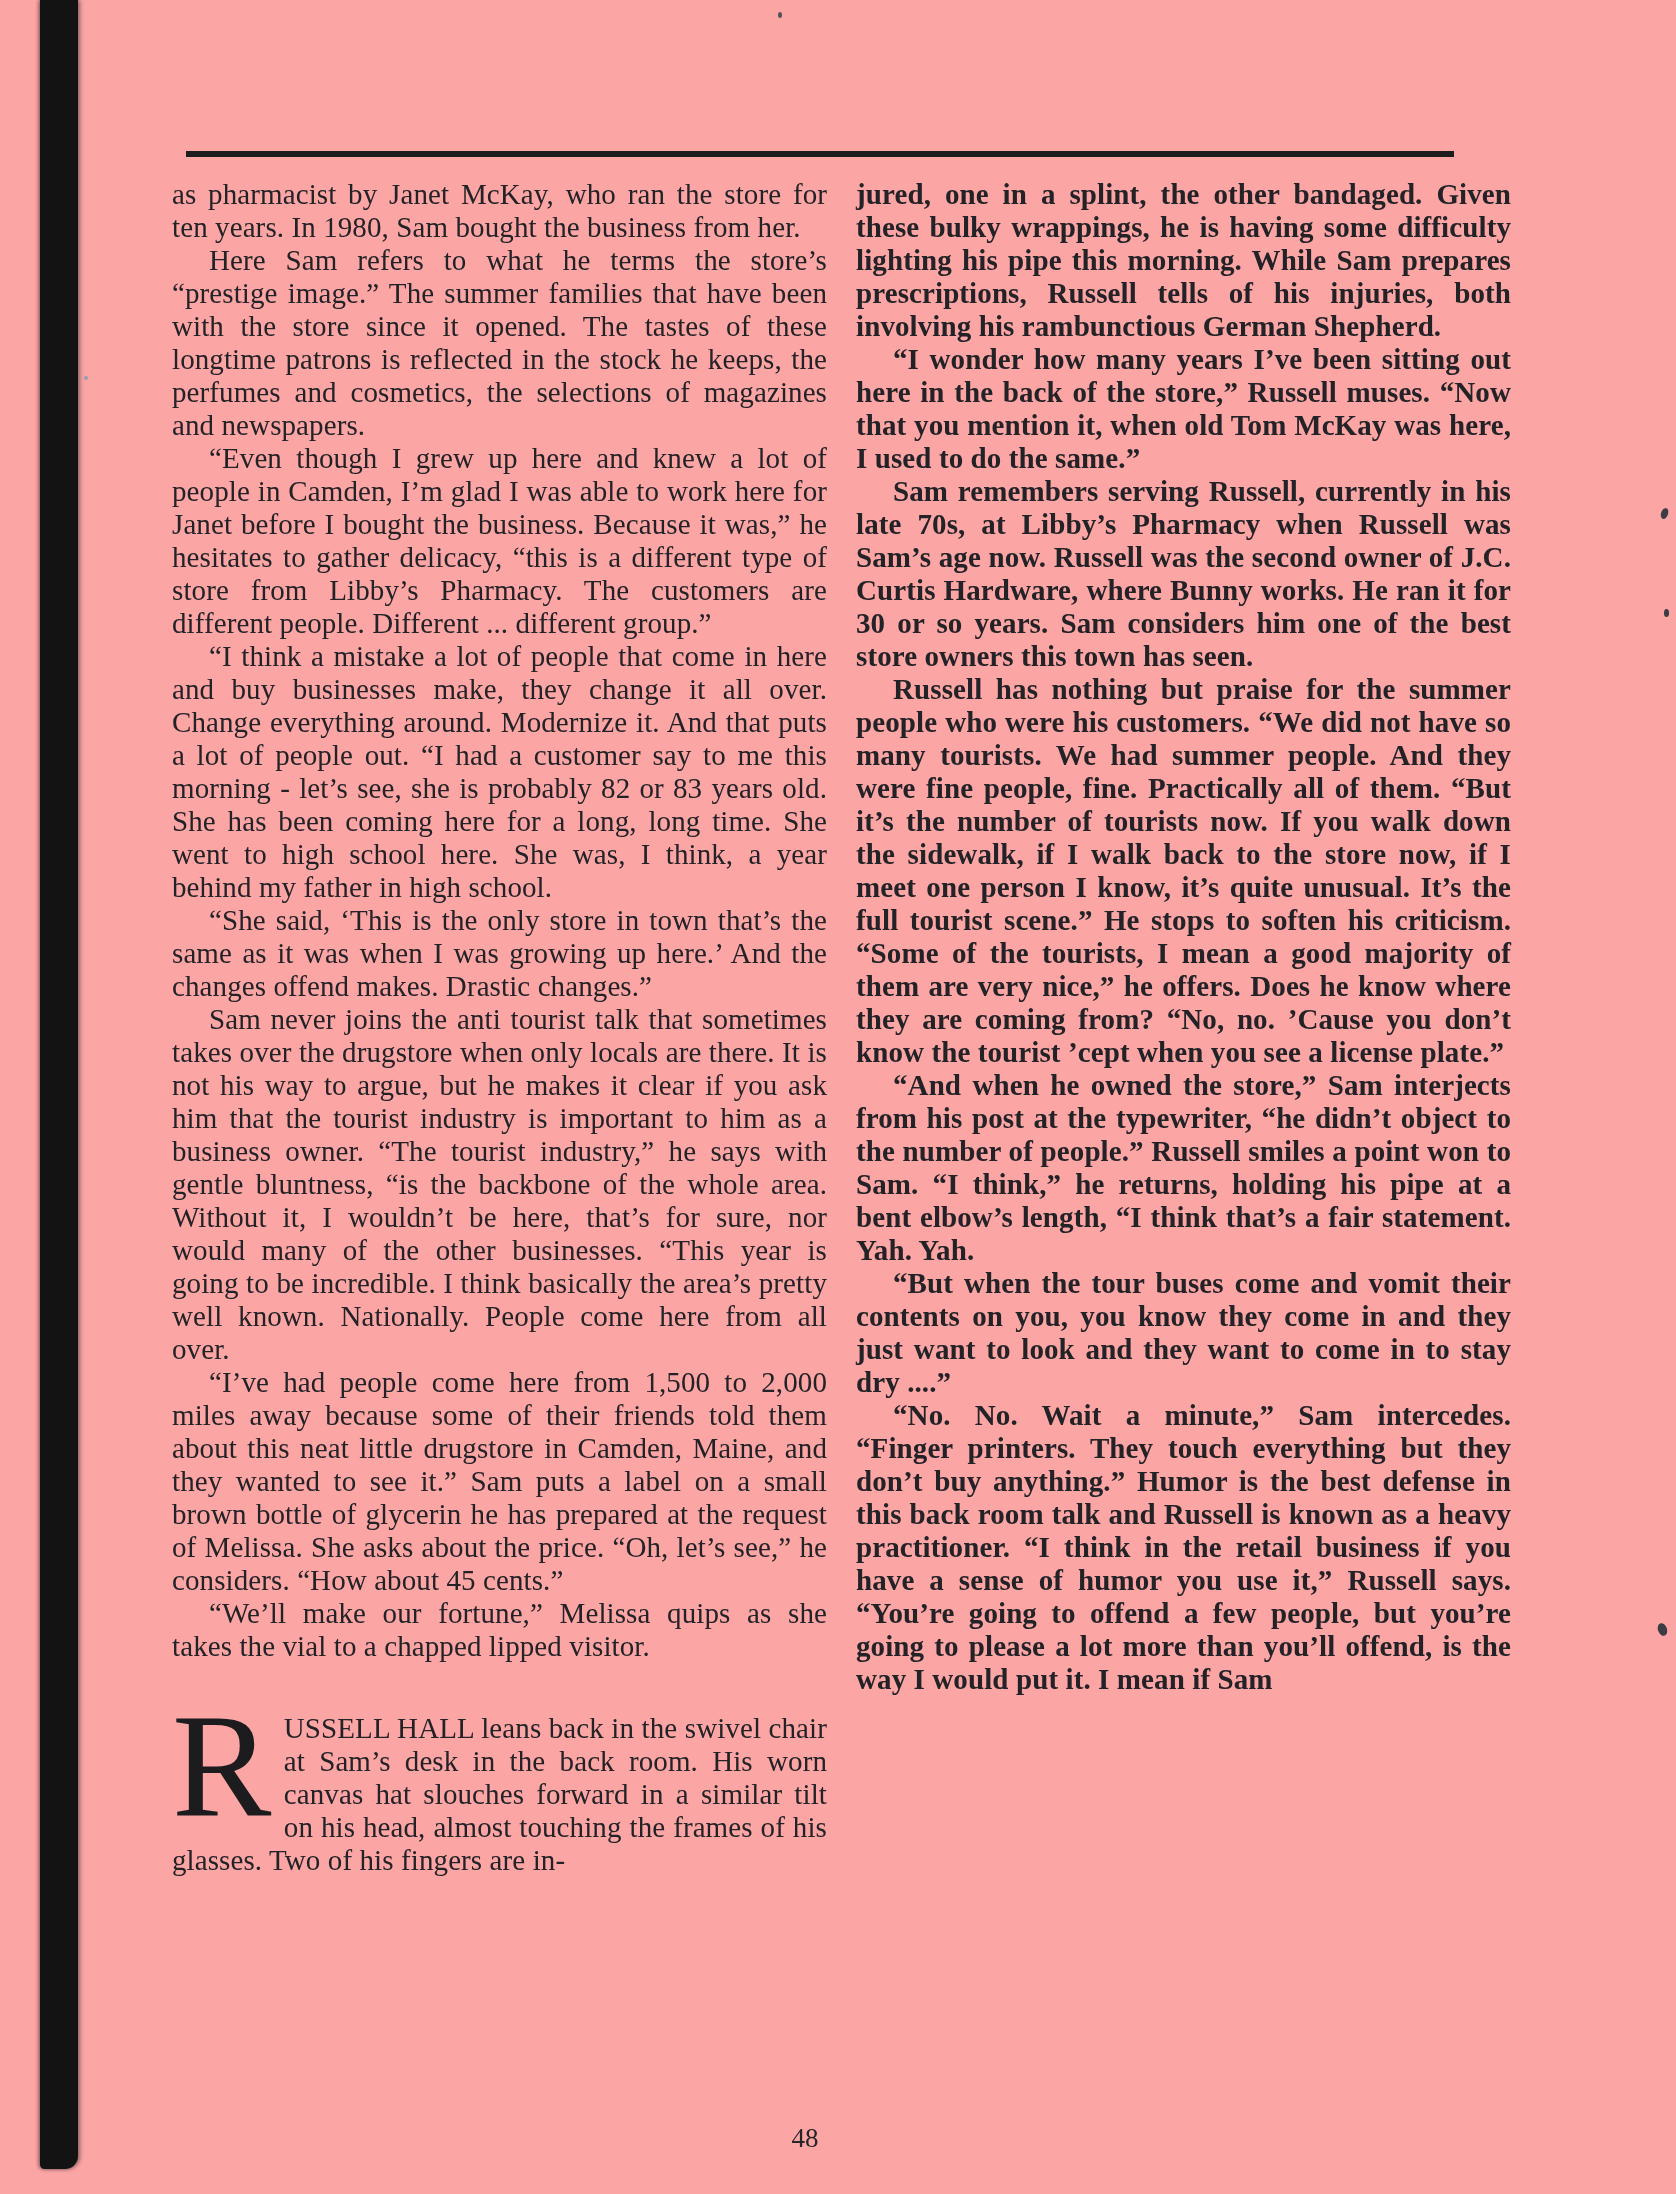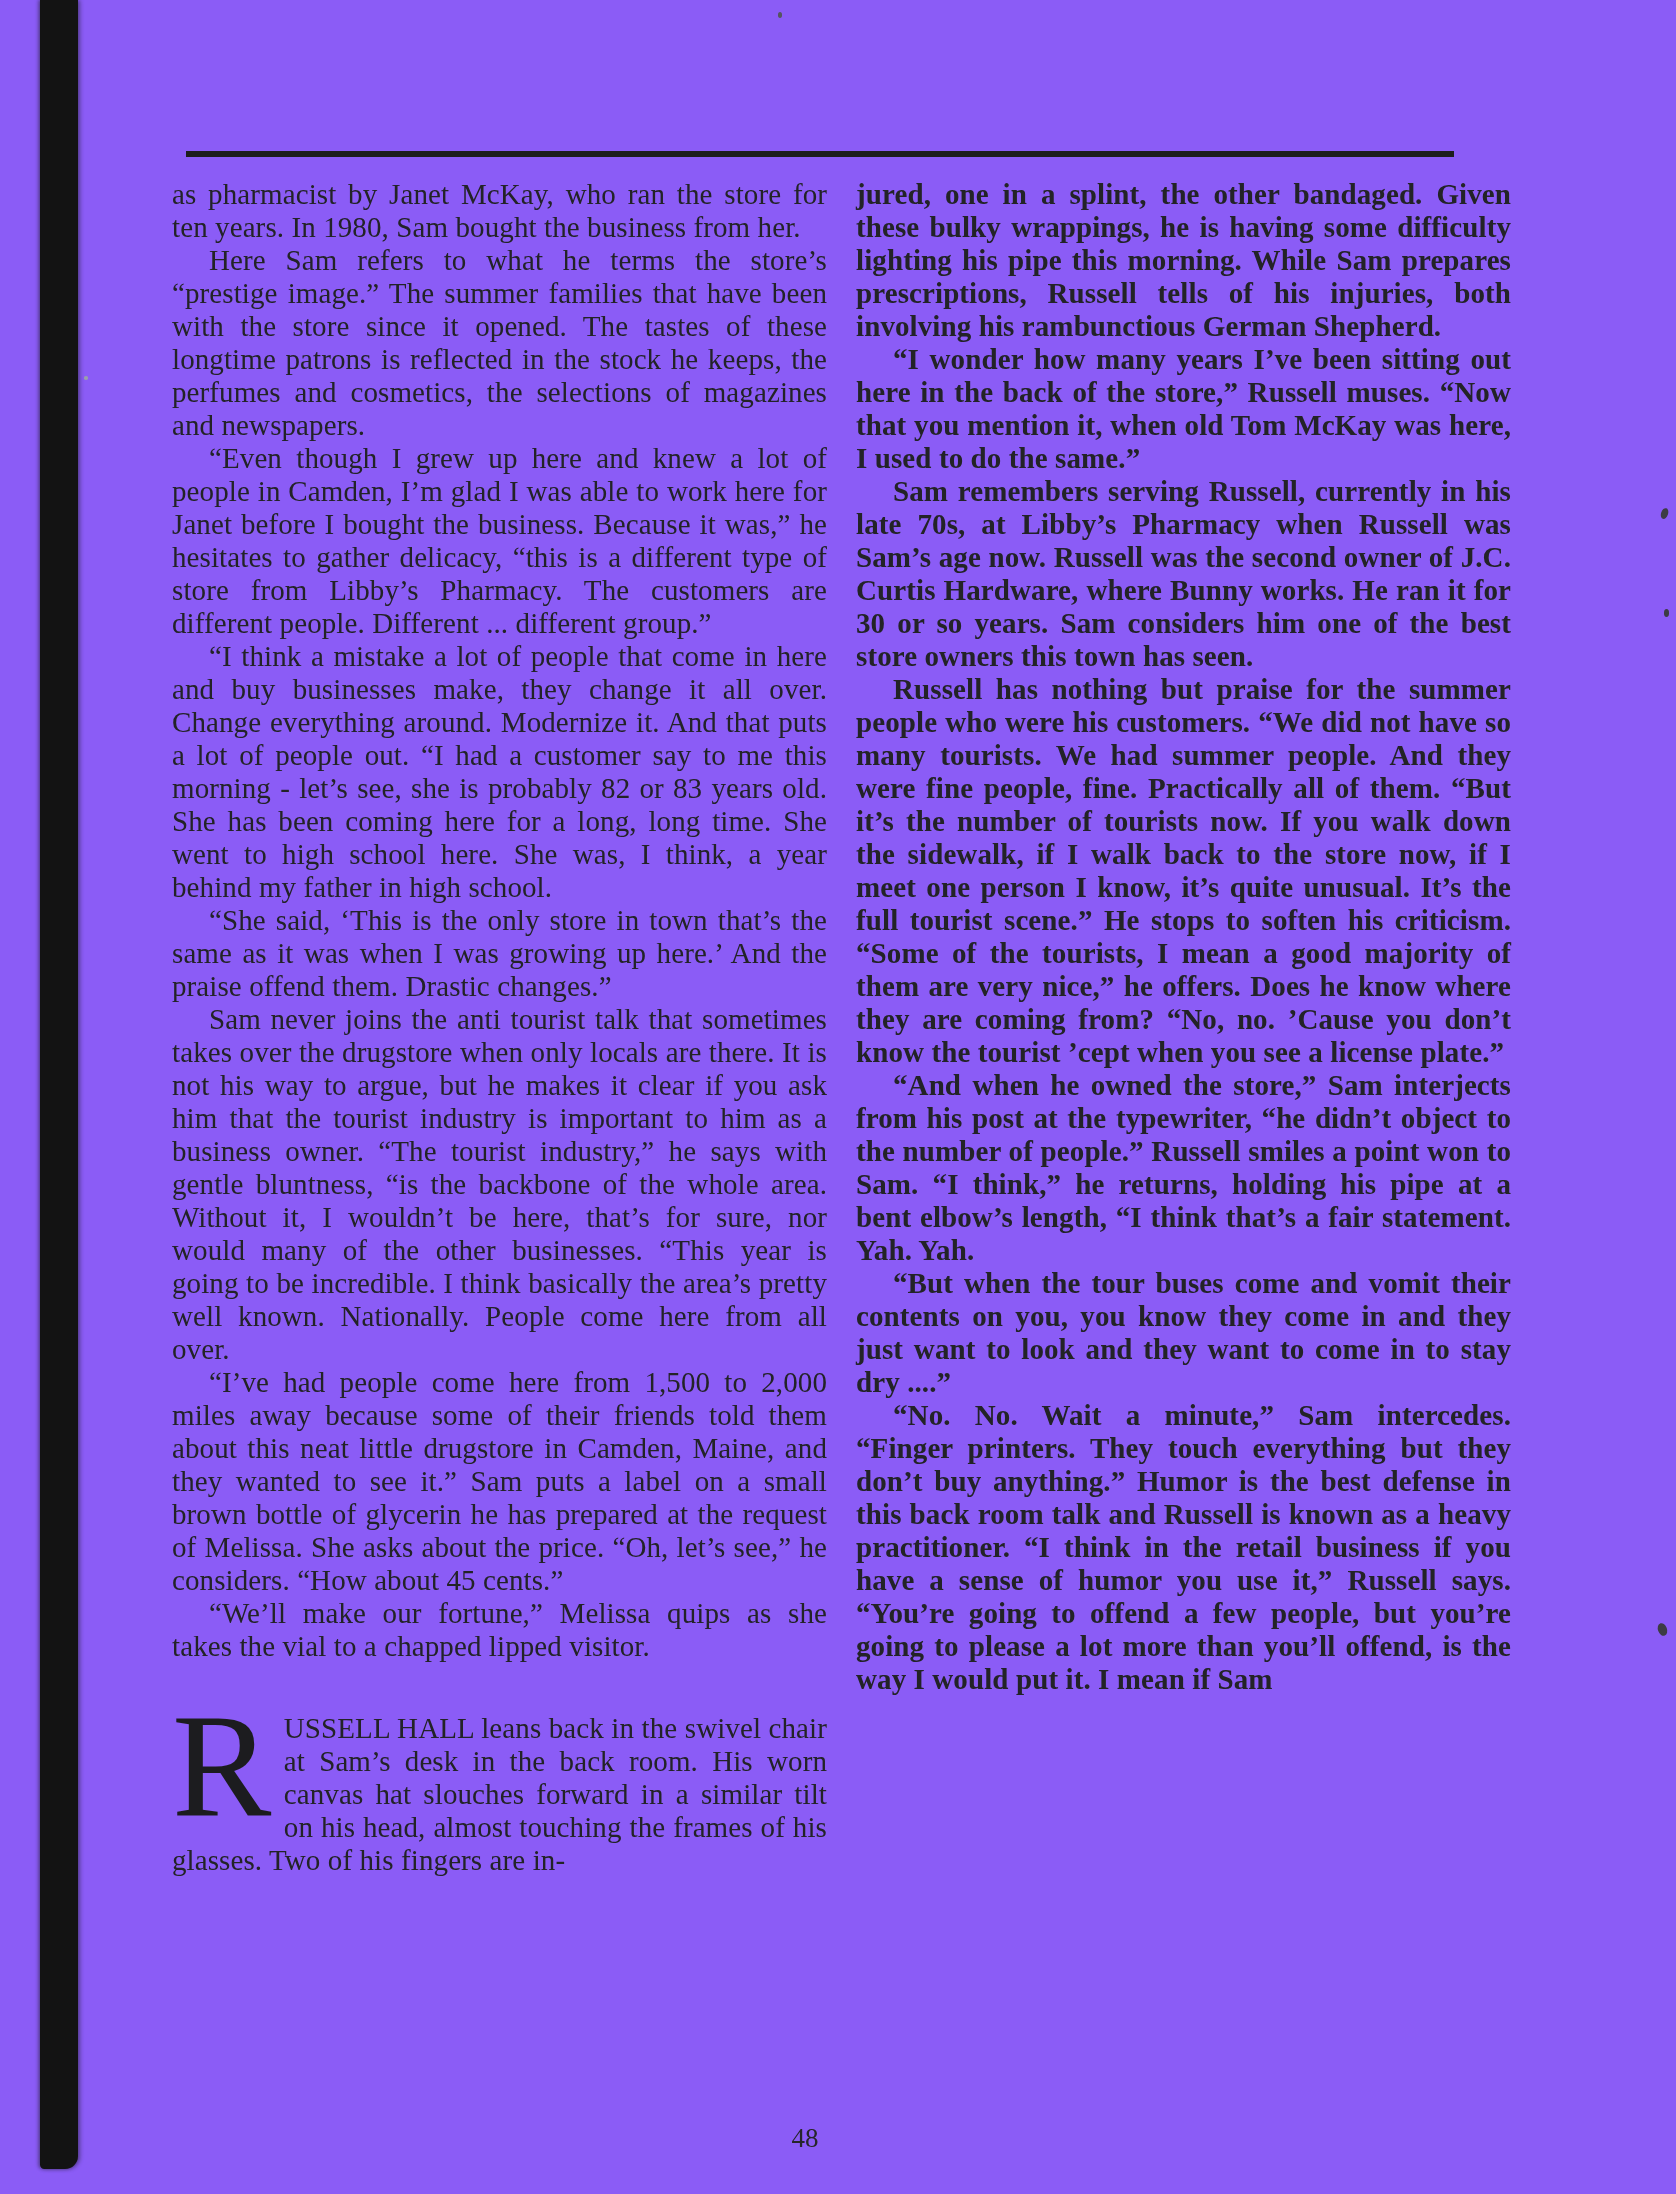--- a/index.html
+++ b/index.html
@@ -1,20 +1,20 @@
 <!DOCTYPE html>
 <html style="font-size:7px"><head>
 <meta charset="utf-8">
 <style>
   html, body { margin: 0; padding: 0; }
   .page {
     position: relative;
     width: 1676px;
     height: 2194px;
-    background: #8b5cf6;
+    background: #fca5a5;
     font-family: "Liberation Serif", serif;
     color: #232327;
     overflow: hidden;
   }
   .gutter-bar {
     position: absolute;
     left: 40px;
     top: 0;
     width: 38px;
     height: 2169px;
@@ -73,21 +73,21 @@
 
 <div class="page">
   <div class="gutter-bar"></div>
   <div class="rule"></div>
 
   <div class="col col-left">
       <p class="para">as pharmacist by Janet McKay, who ran the store for ten years. In 1980, Sam bought the business from her.</p>
       <p class="para indent">Here Sam refers to what he terms the store’s “prestige image.” The summer families that have been with the store since it opened. The tastes of these longtime patrons is reflected in the stock he keeps, the perfumes and cosmetics, the selections of magazines and newspapers.</p>
       <p class="para indent">“Even though I grew up here and knew a lot of people in Camden, I’m glad I was able to work here for Janet before I bought the business. Because it was,” he hesitates to gather delicacy, “this is a different type of store from Libby’s Pharmacy. The customers are different people. Different ... different group.”</p>
       <p class="para indent">“I think a mistake a lot of people that come in here and buy businesses make, they change it all over. Change everything around. Modernize it. And that puts a lot of people out. “I had a customer say to me this morning - let’s see, she is probably 82 or 83 years old. She has been coming here for a long, long time. She went to high school here. She was, I think, a year behind my father in high school.</p>
-      <p class="para indent">“She said, ‘This is the only store in town that’s the same as it was when I was growing up here.’ And the praise offend them. Drastic changes.”</p>
+      <p class="para indent">“She said, ‘This is the only store in town that’s the same as it was when I was growing up here.’ And the changes offend makes. Drastic changes.”</p>
       <p class="para indent">Sam never joins the anti tourist talk that sometimes takes over the drugstore when only locals are there. It is not his way to argue, but he makes it clear if you ask him that the tourist industry is important to him as a business owner. “The tourist industry,” he says with gentle bluntness, “is the backbone of the whole area. Without it, I wouldn’t be here, that’s for sure, nor would many of the other businesses. “This year is going to be incredible. I think basically the area’s pretty well known. Nationally. People come here from all over.</p>
       <p class="para indent">“I’ve had people come here from 1,500 to 2,000 miles away because some of their friends told them about this neat little drugstore in Camden, Maine, and they wanted to see it.” Sam puts a label on a small brown bottle of glycerin he has prepared at the request of Melissa. She asks about the price. “Oh, let’s see,” he considers. “How about 45 cents.”</p>
       <p class="para indent">“We’ll make our fortune,” Melissa quips as she takes the vial to a chapped lipped visitor.</p>
       <p class="para section-start"><span class="dropcap">R</span>USSELL HALL leans back in the swivel chair at Sam’s desk in the back room. His worn canvas hat slouches forward in a similar tilt on his head, almost touching the frames of his glasses. Two of his fingers are in-</p>
     </div>
   <div class="col col-right">
       <p class="para">jured, one in a splint, the other bandaged. Given these bulky wrappings, he is having some difficulty lighting his pipe this morning. While Sam prepares prescriptions, Russell tells of his injuries, both involving his rambunctious German Shepherd.</p>
       <p class="para indent">“I wonder how many years I’ve been sitting out here in the back of the store,” Russell muses. “Now that you mention it, when old Tom McKay was here, I used to do the same.”</p>
       <p class="para indent">Sam remembers serving Russell, currently in his late 70s, at Libby’s Pharmacy when Russell was Sam’s age now. Russell was the second owner of J.C. Curtis Hardware, where Bunny works. He ran it for 30 or so years. Sam considers him one of the best store owners this town has seen.</p>
       <p class="para indent">Russell has nothing but praise for the summer people who were his customers. “We did not have so many tourists. We had summer people. And they were fine people, fine. Practically all of them. “But it’s the number of tourists now. If you walk down the sidewalk, if I walk back to the store now, if I meet one person I know, it’s quite unusual. It’s the full tourist scene.” He stops to soften his criticism. “Some of the tourists, I mean a good majority of them are very nice,” he offers. Does he know where they are coming from? “No, no. ’Cause you don’t know the tourist ’cept when you see a license plate.”</p>

